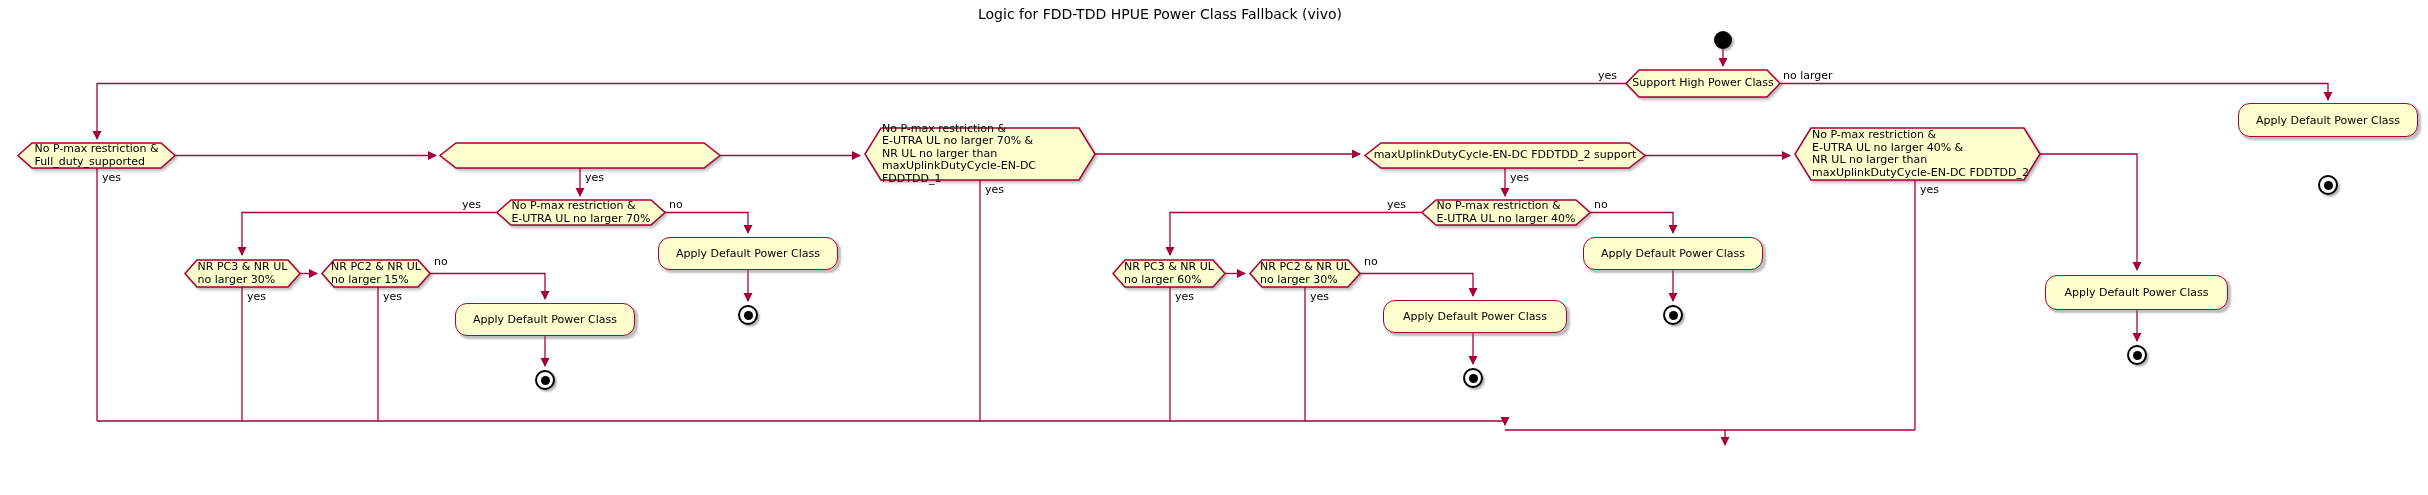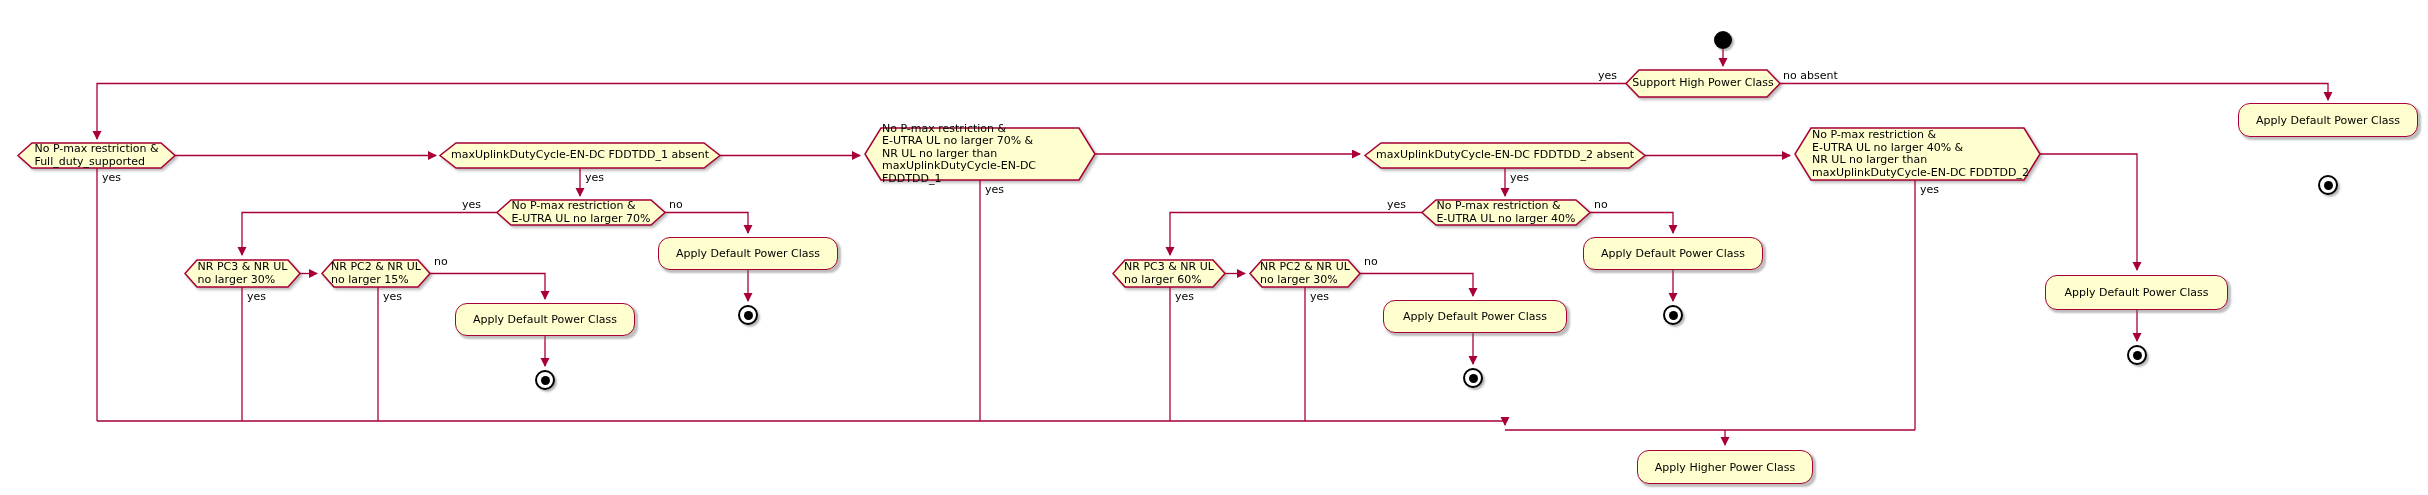--- a/index.html
+++ b/index.html
@@ -22,20 +22,21 @@
        box-sizing:border-box;display:flex;align-items:center;justify-content:center;
        box-shadow:2px 2px 2px rgba(110,110,110,.5);}
   .end .dot{width:9px;height:9px;border-radius:50%;background:#000;}
   .elabel{position:absolute;font-size:11px;color:#000;white-space:nowrap;text-align:center;}
 </style>
 </head>
 <body>
 
 <div class="canvas">
 
+  <div class="title">Logic for FDD-TDD HPUE Power Class Fallback (vivo)</div>
 
   <svg class="edges" width="2428" height="495" viewBox="0 0 2428 495">
     <defs>
       <marker id="arrow" markerUnits="userSpaceOnUse" markerWidth="10" markerHeight="10" refX="8" refY="4.5" orient="auto">
         <path d="M0,0 L9,4.5 L0,9 Z" fill="#A80036"></path>
       </marker>
     </defs>
 
     <polygon class="hex" points="1639,70 1767,70 1780,83.5 1767,97 1639,97 1626,83.5"></polygon>
     <polygon class="hex" points="32,143 161,143 175,155.5 161,168 32,168 18,155.5"></polygon>
@@ -96,53 +97,51 @@
   <div class="end" style="left:1463px;top:368px;">
       <div class="dot"></div>
     </div>
   <div class="end" style="left:2127px;top:345px;">
       <div class="dot"></div>
     </div>
 
   <div class="hexlabel" style="left:1626px;top:70px;width:154px;height:27px;">Support High Power Class</div>
   <div class="hexlabel" style="left:18px;top:143px;width:157px;height:25px;">No P-max restriction &amp;
 Full_duty_supported</div>
-  <div class="hexlabel" style="left:440px;top:143px;width:280px;height:25px;">maxUplinkDutyCycle-EN-DC FDDTDD_1 absent</div>
   <div class="hexlabel" style="left:497px;top:200px;width:168px;height:25px;">No P-max restriction &amp;
 E-UTRA UL no larger 70%</div>
   <div class="hexlabel leftalign" style="left:865px;top:128px;width:230px;height:52px;">No P-max restriction &amp;
 E-UTRA UL no larger 70% &amp;
 NR UL no larger than
 maxUplinkDutyCycle-EN-DC FDDTDD_1</div>
   <div class="hexlabel" style="left:185px;top:260px;width:115px;height:27px;">NR PC3 &amp; NR UL
 no larger 30%</div>
   <div class="hexlabel" style="left:322px;top:260px;width:108px;height:27px;">NR PC2 &amp; NR UL
 no larger 15%</div>
-  <div class="hexlabel" style="left:1365px;top:143px;width:280px;height:25px;">maxUplinkDutyCycle-EN-DC FDDTDD_2 absent</div>
+  <div class="hexlabel" style="left:1365px;top:143px;width:280px;height:25px;">maxUplinkDutyCycle-EN-DC FDDTDD_2 support</div>
   <div class="hexlabel" style="left:1422px;top:200px;width:168px;height:25px;">No P-max restriction &amp;
 E-UTRA UL no larger 40%</div>
   <div class="hexlabel leftalign" style="left:1795px;top:128px;width:245px;height:52px;">No P-max restriction &amp;
 E-UTRA UL no larger 40% &amp;
 NR UL no larger than
 maxUplinkDutyCycle-EN-DC FDDTDD_2</div>
   <div class="hexlabel" style="left:1113px;top:260px;width:112px;height:27px;">NR PC3 &amp; NR UL
 no larger 60%</div>
   <div class="hexlabel" style="left:1250px;top:260px;width:110px;height:27px;">NR PC2 &amp; NR UL
 no larger 30%</div>
 
   <div class="box" style="left:2238px;top:103px;width:180px;height:34px;">Apply Default Power Class</div>
   <div class="box" style="left:658px;top:237px;width:180px;height:33px;">Apply Default Power Class</div>
   <div class="box" style="left:455px;top:303px;width:180px;height:33px;">Apply Default Power Class</div>
   <div class="box" style="left:1583px;top:237px;width:180px;height:33px;">Apply Default Power Class</div>
   <div class="box" style="left:1383px;top:300px;width:184px;height:33px;">Apply Default Power Class</div>
   <div class="box" style="left:2045px;top:275px;width:183px;height:35px;">Apply Default Power Class</div>
-  <div class="box" style="left:1637px;top:450px;width:176px;height:34px;">Apply Higher Power Class</div>
 
   <span class="elabel" style="left:1598px;top:69px;">yes</span>
-  <span class="elabel" style="left:1783px;top:69px;">no absent</span>
+  <span class="elabel" style="left:1783px;top:69px;">no larger</span>
   <span class="elabel" style="left:102px;top:171px;">yes</span>
   <span class="elabel" style="left:585px;top:171px;">yes</span>
   <span class="elabel" style="left:462px;top:198px;">yes</span>
   <span class="elabel" style="left:669px;top:198px;">no</span>
   <span class="elabel" style="left:985px;top:183px;">yes</span>
   <span class="elabel" style="left:247px;top:290px;">yes</span>
   <span class="elabel" style="left:383px;top:290px;">yes</span>
   <span class="elabel" style="left:434px;top:255px;">no</span>
   <span class="elabel" style="left:1510px;top:171px;">yes</span>
   <span class="elabel" style="left:1387px;top:198px;">yes</span>

